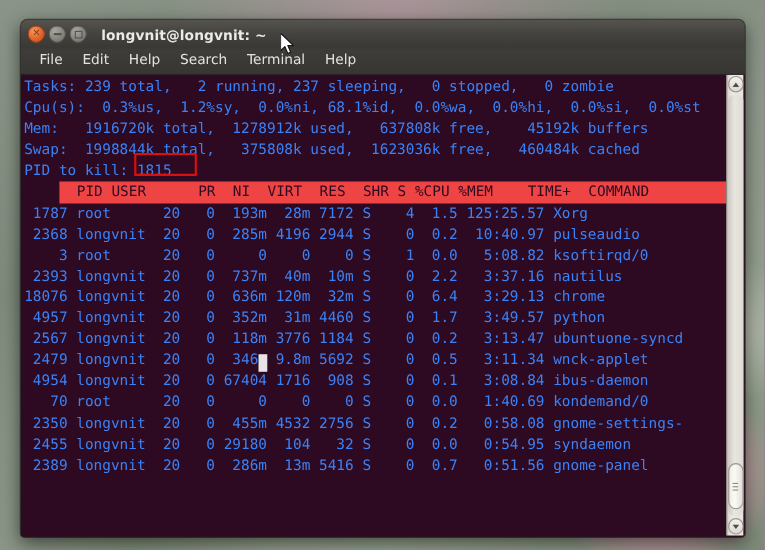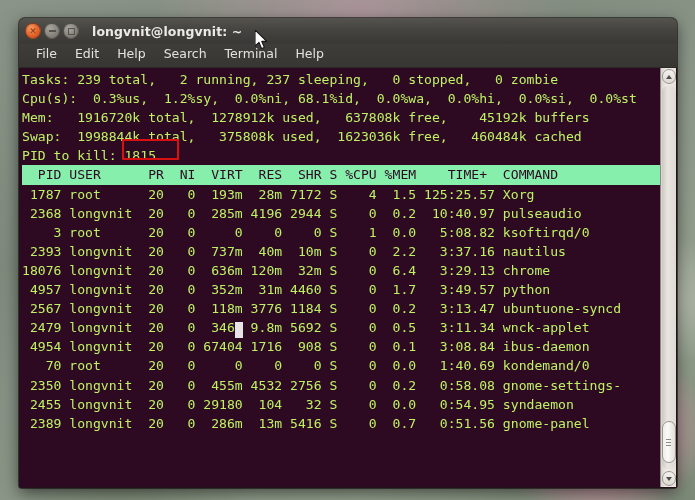--- a/index.html
+++ b/index.html
@@ -96,29 +96,30 @@
   #term-text {
     flex: 1 1 auto;
     position: relative;
     padding: 2px 0 0 2px;
     overflow: hidden;
   }
   pre.tline {
     font-family: "DejaVu Sans Mono", monospace;
     font-size: 13.1px;
     line-height: 19.1px;
-    color: #bef264;
+    color: #3b82f6;
     white-space: pre;
     margin: 0;
     letter-spacing: 0px;
   }
   pre.header-row {
-    background: #86efac;
+    background: #ef4444;
     color: #2d0922;
     display: block;
+    margin-left: 32px;
   }
   
   #pid-kill-box {
     position: absolute;
     left: 103px; top: 121px;
     width: 57px; height: 21px;
     border: 2px solid #d81010;
     border-radius: 1px;
     pointer-events: none;
   }

